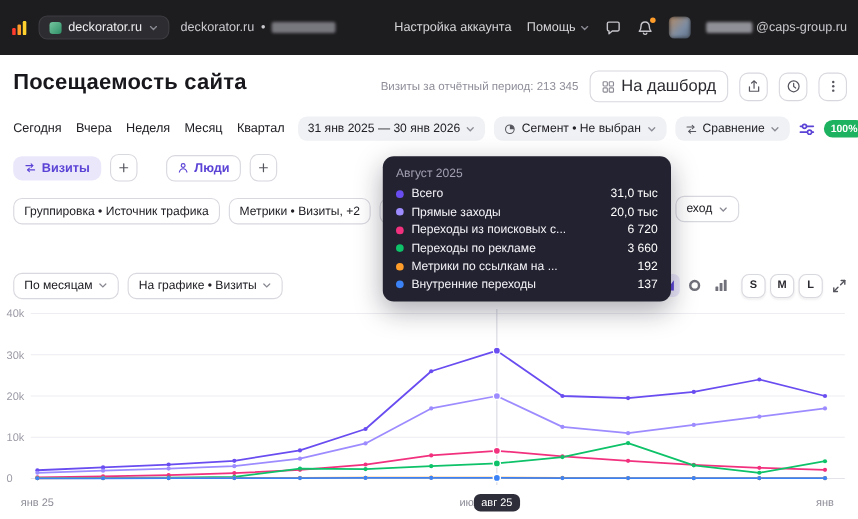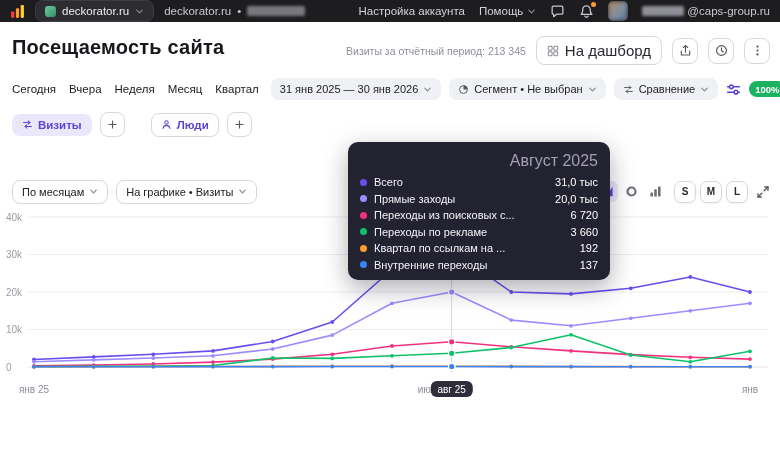--- a/index.html
+++ b/index.html
@@ -1,21 +1,21 @@
 <!DOCTYPE html>
 <html><head>
 <meta charset="utf-8">
 <style>
   * { margin:0; padding:0; box-sizing:border-box; }
   html,body { background:#fff; }
   body { width:780px; height:472px; font-family:"Liberation Sans",sans-serif; overflow:hidden; }
   .app { position:relative; width:780px; height:472px; background:#fff; overflow:hidden; }
 
   
-  .topbar { height:22px; background:#1d1d1f; display:flex; align-items:center; justify-content:space-between; padding:0 10px; color:#d4d4d8; font-size:11.5px; }
+  .topbar { height:50px; background:#1d1d1f; display:flex; align-items:center; justify-content:space-between; padding:0 10px; color:#d4d4d8; font-size:11.5px; }
   .tb-left { display:flex; align-items:center; gap:10px; white-space:nowrap; }
   .logo { display:flex; align-items:center; }
   .counter-pill { display:flex; align-items:center; gap:6px; background:#2d2d31; border:1px solid #3d3d42; border-radius:8px; padding:4px 9px; color:#ececef; font-size:11.5px; cursor:pointer; }
   .favicon { width:11px; height:11px; border-radius:3px; background:linear-gradient(135deg,#74c6a0,#2f8f66); display:inline-block; }
   .counter-name { display:flex; align-items:center; gap:6px; color:#c9c9ce; }
   .blur-block { display:inline-block; height:10px; border-radius:2px; filter:blur(1.6px); }
   .bb-dark { width:58px; background:#77777e; }
   .bb-email { width:42px; background:#8f8f97; }
   .tb-right { display:flex; align-items:center; gap:14px; white-space:nowrap; }
   .tb-link { background:none; border:none; color:#d4d4d8; font-size:11.5px; cursor:pointer; display:flex; align-items:center; gap:4px; font-family:inherit; }
@@ -65,21 +65,21 @@
 
   
   .chart-wrap { position:relative; margin-top:4px; }
   #chart-svg { display:block; }
   .xlabels { position:relative; height:22px; }
   .xlabel { position:absolute; top:3px; transform:translateX(-50%); font-size:10px; color:#8c8c97; white-space:nowrap; }
   .xlabel-badge { background:#2e2d3a; color:#fff; border-radius:6px; padding:2.5px 7px; font-size:10px; top:0; }
 
   
   .tooltip { position:absolute; left:348px; top:142px; width:262px; background:#232230; border-radius:10px; padding:10px 12px 9px; z-index:5; box-shadow:0 8px 24px rgba(20,20,40,.35); }
-  .tt-title { font-size:16px; color:#a2a0b2; margin-bottom:6px;text-align:right; }
+  .tt-title { font-size:11px; color:#a2a0b2; margin-bottom:6px; }
   .tt-row { display:flex; align-items:center; gap:7px; margin-top:4.5px; }
   .tt-dot { width:7px; height:7px; border-radius:50%; flex:0 0 auto; }
   .tt-label { flex:1; font-size:11px; color:#f4f3f8; overflow:hidden; white-space:nowrap; }
   .tt-value { font-size:11px; color:#fff; font-weight:500; white-space:nowrap; }
 
   svg.ic { display:block; }
 </style>
 </head>
 <body>
 
@@ -269,20 +269,39 @@
       <span>Люди</span>
     </button>
     <button class="plus-btn">
       <svg class="ic" width="11" height="11" viewBox="0 0 14 14" stroke="currentColor" stroke-width="1.4" stroke-linecap="round">
           <path d="M7 2.5v9"></path>
           <path d="M2.5 7h9"></path>
         </svg>
     </button>
   </div>
 
+  <div class="chips-row">
+    <button class="chip chip-outline">
+      <span>Группировка • Источник трафика</span>
+    </button>
+    <button class="chip chip-outline">
+      <span>Метрики • Визиты, +2</span>
+    </button>
+    <button class="chip chip-outline">
+      <span>Цель • Н</span>
+    </button>
+    <button class="chip chip-outline partial-chip">
+      <span>еход</span>
+      <span class="chev">
+          <svg class="ic" width="9" height="9" viewBox="0 0 10 10">
+            <path d="M2 3.5l3 3 3-3" stroke="currentColor" fill="none" stroke-width="1.3" stroke-linecap="round"></path>
+          </svg>
+        </span>
+    </button>
+  </div>
 
   <div class="controls-row">
     <button class="chip chip-outline">
       <span>По месяцам</span>
       <span class="chev">
           <svg class="ic" width="9" height="9" viewBox="0 0 10 10">
             <path d="M2 3.5l3 3 3-3" stroke="currentColor" fill="none" stroke-width="1.3" stroke-linecap="round"></path>
           </svg>
         </span>
     </button>
@@ -454,21 +473,21 @@
           <span class="tt-label">Переходы из поисковых с...</span>
           <span class="tt-value">6 720</span>
         </div>
         <div class="tt-row">
           <span class="tt-dot" style="background: rgb(13, 194, 104);"></span>
           <span class="tt-label">Переходы по рекламе</span>
           <span class="tt-value">3 660</span>
         </div>
         <div class="tt-row">
           <span class="tt-dot" style="background: rgb(255, 157, 43);"></span>
-          <span class="tt-label">Квартал по ссылкам на ...</span>
+          <span class="tt-label">Метрики по ссылкам на ...</span>
           <span class="tt-value">192</span>
         </div>
         <div class="tt-row">
           <span class="tt-dot" style="background: rgb(59, 130, 246);"></span>
           <span class="tt-label">Внутренние переходы</span>
           <span class="tt-value">137</span>
         </div>
       </div>
   </div>
 

